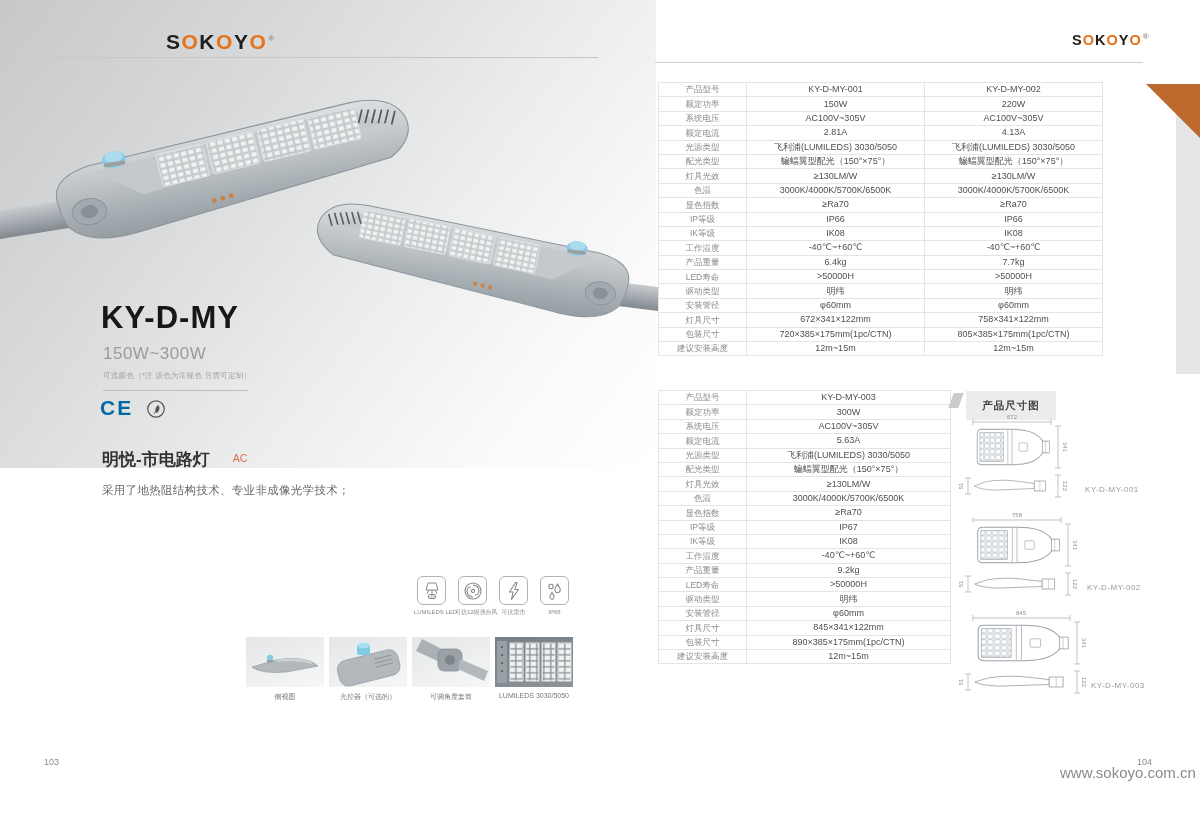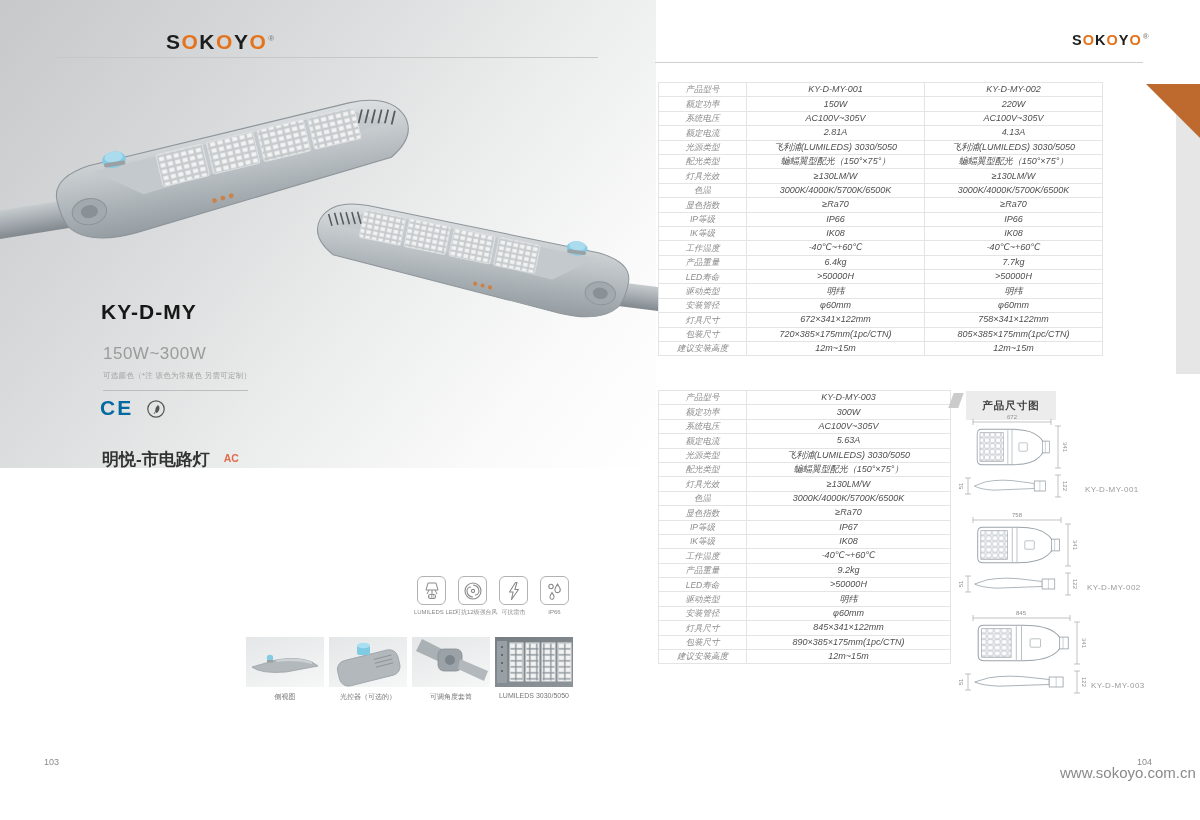--- a/index.html
+++ b/index.html
@@ -12,47 +12,47 @@
   
   .logo{font-weight:bold;letter-spacing:1.5px;color:#1d1d1b;}
   .logo-left{left:166px;top:30px;font-size:21px;}
   .logo-right{left:1072px;top:32px;font-size:14.5px;letter-spacing:1px;}
   .lg-o{color:#e4731b;}
   .lg-r{font-size:8px;color:#8a8a8a;vertical-align:super;margin-left:1px;}
   .rule{height:1px;background:#c7c7c7;}
   .rule-left{left:55px;top:57px;width:543px;}
   .rule-right{left:655px;top:62px;width:488px;background:#cfcfcf;}
   
-  .model-title{left:101px;top:300px;font-size:21px;font-weight:bold;color:#171717;letter-spacing:1px;}
+  .model-title{left:101px;top:300px;font-size:31px;font-weight:bold;color:#171717;letter-spacing:1px;}
   .power-range{left:103px;top:344px;font-size:17px;color:#9b9b9b;letter-spacing:.5px;}
   .color-note{left:103px;top:371px;font-size:7.5px;color:#a2a2a2;letter-spacing:.3px;}
   .rule2{left:103px;top:390px;width:145px;height:1px;background:#bdbdbd;}
   .ce-mark{left:100px;top:396px;font-size:21px;font-weight:bold;color:#0369a1;letter-spacing:2px;}
   .eco-icon{left:146px;top:399px;}
   .series-title{left:102px;top:448px;font-size:17px;font-weight:bold;color:#333;}
-  .series-suffix{font-size:10.5px;font-weight:bold;color:#e06c4c;margin-left:14px;position:relative;top:-3px;}
+  .series-suffix{font-size:10.5px;font-weight:normal;color:#e06c4c;margin-left:23px;position:relative;top:-3px;}
   .desc{left:102px;top:481px;font-size:11.5px;color:#666;line-height:18px;letter-spacing:.3px;}
   
   .features{left:413px;top:576px;width:160px;display:flex;justify-content:space-between;}
   .feat{width:37px;text-align:center;}
   .feat-box{width:27px;height:27px;margin:0 auto;border:1px solid #b2b2b2;border-radius:6px;
             display:flex;align-items:center;justify-content:center;background:#fff;}
   .feat-label{font-size:6.3px;color:#8a8a8a;margin-top:3px;white-space:nowrap;transform:scale(.95);}
   
   .thumbs{left:246px;top:637px;display:flex;}
   .thumb{width:78px;margin-right:5px;text-align:center;}
   .thumb-img{width:78px;height:50px;background:linear-gradient(160deg,#e4e6e7,#f6f7f7);overflow:hidden;}
   .thumb-img.dark{background:linear-gradient(160deg,#767e84,#8d959b);}
   .thumb-label{font-size:7px;color:#777;margin-top:5px;white-space:nowrap;}
   .pagenum{font-size:9px;color:#8a8a8a;}
   .pg-left{left:44px;top:757px;}
   .pg-right{left:1137px;top:757px;}
   .website{left:1060px;top:757px;font-size:15px;color:#8a8a8a;margin-top:7px;}
   
-  table.spec{position:absolute;border-collapse:collapse;table-layout:fixed;background:#fff;font-style:italic;}
+  table.spec{position:absolute;border-collapse:collapse;table-layout:fixed;background:#fff;}
   .spec td{border:1px solid #e4e4e4;height:13.4px;padding:0 2px;text-align:center;
            font-size:9px;color:#4f4f4f;line-height:1;white-space:nowrap;overflow:hidden;}
   .spec td.lbl{font-size:8.5px;color:#8c8c8c;}
   .tbl1{left:658px;top:82px;width:444px;}
   .tbl2{left:658px;top:390px;width:292px;}
   
   .dim-tick{left:951px;top:393px;width:10px;height:15px;background:#cbcbcb;transform:skewX(-20deg);}
   .dim-header{left:966px;top:391px;width:90px;height:29px;background:#ececec;
       font-size:10.5px;font-weight:bold;color:#3f3f3f;display:flex;align-items:center;justify-content:center;letter-spacing:1px;}
   .dim{font-size:6px;fill:#8f8f8f;text-anchor:middle;}
@@ -126,20 +126,21 @@
 <svg class="abs eco-icon" width="20" height="20" viewBox="0 0 20 20">
   <circle cx="10" cy="10" r="8.2" fill="none" stroke="#555" stroke-width="1.2"></circle>
   <path d="M10,14 Q8,9 12,6 Q15,9 12,13 Q11,14 10,14 Z" fill="#555"></path>
   <path d="M8,15 Q10,11 13,7" stroke="#555" stroke-width="0.8" fill="none"></path>
 </svg>
 
 <div class="abs series-title">
   <span>明悦-市电路灯</span><span class="series-suffix">AC</span>
 </div>
 <div class="abs desc">
+  <div>采用了地热阻结构技术、专业非成像光学技术；</div>
 </div>
 
 <div class="abs features">
   <div class="feat">
     <div class="feat-box">
       <svg width="22" height="22" viewBox="0 0 22 22">
           <g stroke="#8a8a8a" fill="none" stroke-width="1">
         <path d="M7,3 h8 l2,7 h-12 z"></path>
             <path d="M8,10 l-2,4 M14,10 l2,4 M11,10 v4"></path>
         <rect x="7.5" y="14.5" width="7" height="4" rx="1"></rect>

